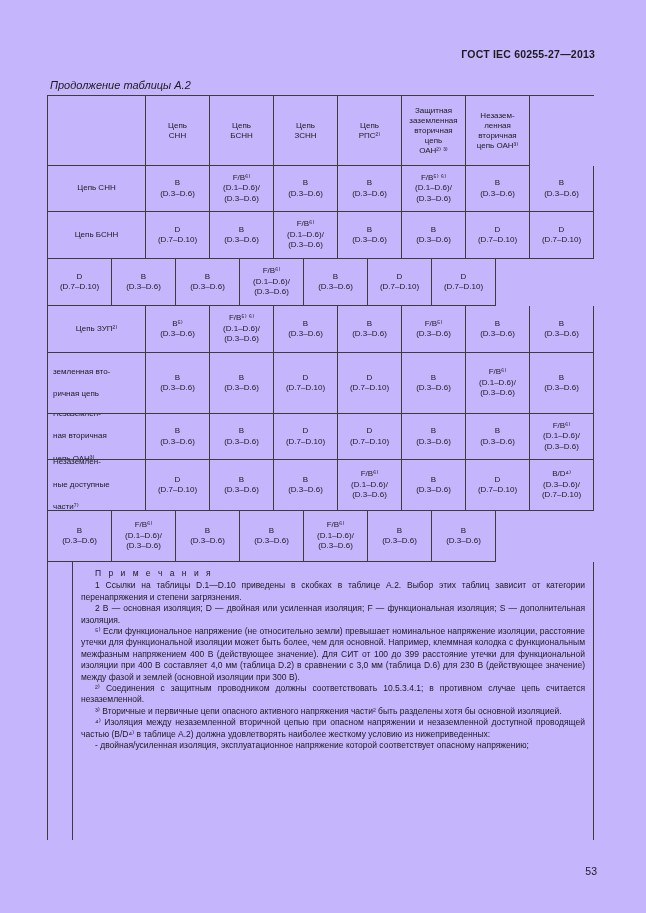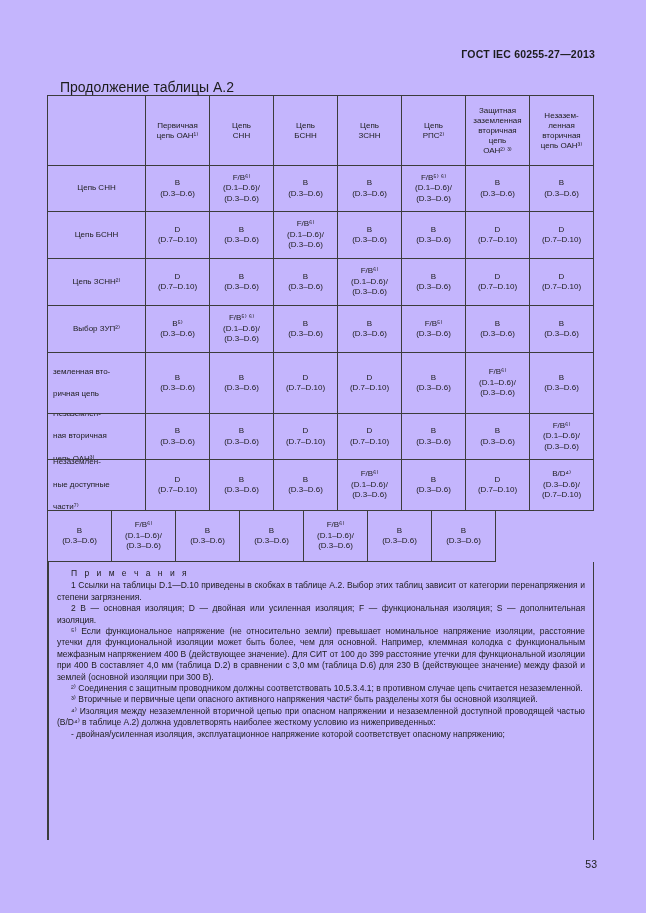--- a/index.html
+++ b/index.html
@@ -1,21 +1,21 @@
 <!DOCTYPE html>
 <html><head>
 <meta charset="utf-8">
 <style>
   * { margin:0; padding:0; box-sizing:border-box; }
   html,body { background:#ffffff; }
   body { font-family:"Liberation Sans","DejaVu Sans",sans-serif; color:#1c1c1c; }
   .page { width:646px; height:913px; background:#c4b5fd; position:relative; margin:0 auto; overflow:hidden; }
 
   .doc-header { position:absolute; top:48px; right:51px; font-size:10.5px; font-weight:bold; letter-spacing:0.2px; }
-  .caption { position:absolute; top:79px; left:60px; font-size:14px; }
+  .caption { position:absolute; top:79px; left:50px; font-size:11px; font-style:italic; }
 
   .tbl { position:absolute; top:95px; left:47px; width:547px;
          border-top:1px solid #3c3c3c; border-left:1px solid #3c3c3c; }
   .tr { display:flex; }
   .th, .td { border-right:1px solid #3c3c3c; border-bottom:1px solid #3c3c3c;
              display:flex; flex-direction:column; align-items:center; justify-content:center;
              text-align:center; overflow:hidden; }
   .label-col { flex:0 0 98px; width:98px; }
   .data-col  { flex:0 0 64px; width:64px; }
   .header-row { height:70px; }
@@ -26,43 +26,39 @@
   .tbody .tr:nth-child(2) { height:47px; }
   .tbody .tr:nth-child(3) { height:47px; }
   .tbody .tr:nth-child(4) { height:47px; }
   .tbody .tr:nth-child(5) { height:61px; }
   .tbody .tr:nth-child(6) { height:46px; }
   .tbody .tr:nth-child(7) { height:51px; }
   .tbody .tr:nth-child(8) { height:51px; }
 
   .notes { border-left:1px solid #3c3c3c; border-right:1px solid #3c3c3c;
            min-height:278px; padding:6px 8px 4px 8px;
-           font-size:8.5px; line-height:11.4px; text-align:justify; }
+           font-size:8.5px; line-height:11.4px; text-align:justify;margin-left:24px; }
   .notes-heading { text-indent:14px; letter-spacing:2.5px; margin-bottom:1px; }
   .notes .note { text-indent:14px; }
 
-  .page-number { position:absolute; right:49px; bottom:43px; font-size:10.5px; }
+  .page-number { position:absolute; right:49px; bottom:36px; font-size:10.5px; }
 </style>
 </head>
 <body>
 
 <div class="page">
 
   <div class="doc-header">ГОСТ IEC 60255-27—2013</div>
 
   <div class="caption">Продолжение таблицы А.2</div>
 
   <div class="tbl">
     <div class="tr header-row">
       <div class="th label-col"></div>
 
-    <div class="th data-col">
-          <div>Первичная</div>
-          <div>цепь ОАН¹⁾</div>
-        </div>
         <div class="th data-col">
           <div>Цепь</div>
           <div>СНН</div>
         </div>
         <div class="th data-col">
           <div>Цепь</div>
           <div>БСНН</div>
         </div>
         <div class="th data-col">
           <div>Цепь</div>
@@ -151,56 +147,53 @@
           <div class="td data-col">
             <div>D</div>
             <div>(D.7–D.10)</div>
           </div>
           <div class="td data-col">
             <div>D</div>
             <div>(D.7–D.10)</div>
           </div>
         </div>
         <div class="tr">
+          <div class="td data-col">
+            <div>D</div>
+            <div>(D.7–D.10)</div>
+          </div>
+          <div class="td data-col">
+            <div>B</div>
+            <div>(D.3–D.6)</div>
+          </div>
+          <div class="td data-col">
+            <div>B</div>
+            <div>(D.3–D.6)</div>
+          </div>
+          <div class="td data-col">
+            <div>F/B⁶⁾</div>
+            <div>(D.1–D.6)/</div>
+            <div>(D.3–D.6)</div>
+          </div>
+          <div class="td data-col">
+            <div>B</div>
+            <div>(D.3–D.6)</div>
+          </div>
+          <div class="td data-col">
+            <div>D</div>
+            <div>(D.7–D.10)</div>
+          </div>
+          <div class="td data-col">
+            <div>D</div>
+            <div>(D.7–D.10)</div>
+          </div>
+        </div>
+        <div class="tr">
           <div class="td label-col label">
-            <div>Цепь ЗСНН²⁾</div>
-          </div>
-          <div class="td data-col">
-            <div>D</div>
-            <div>(D.7–D.10)</div>
-          </div>
-          <div class="td data-col">
-            <div>B</div>
-            <div>(D.3–D.6)</div>
-          </div>
-          <div class="td data-col">
-            <div>B</div>
-            <div>(D.3–D.6)</div>
-          </div>
-          <div class="td data-col">
-            <div>F/B⁶⁾</div>
-            <div>(D.1–D.6)/</div>
-            <div>(D.3–D.6)</div>
-          </div>
-          <div class="td data-col">
-            <div>B</div>
-            <div>(D.3–D.6)</div>
-          </div>
-          <div class="td data-col">
-            <div>D</div>
-            <div>(D.7–D.10)</div>
-          </div>
-          <div class="td data-col">
-            <div>D</div>
-            <div>(D.7–D.10)</div>
-          </div>
-        </div>
-        <div class="tr">
-          <div class="td label-col label">
-            <div>Выбор ЗУП²⁾</div>
+            <div>Цепь ЗУП²⁾</div>
           </div>
           <div class="td data-col">
             <div>B⁵⁾</div>
             <div>(D.3–D.6)</div>
           </div>
           <div class="td data-col">
             <div>F/B⁵⁾ ⁶⁾</div>
             <div>(D.1–D.6)/</div>
             <div>(D.3–D.6)</div>
           </div>

